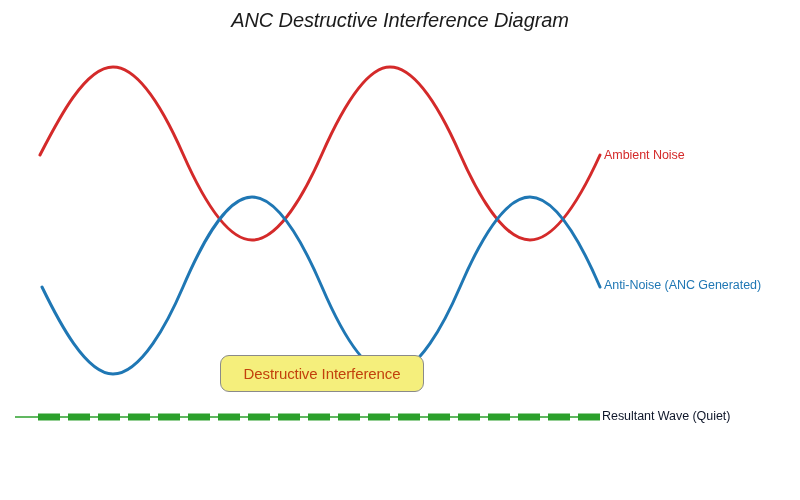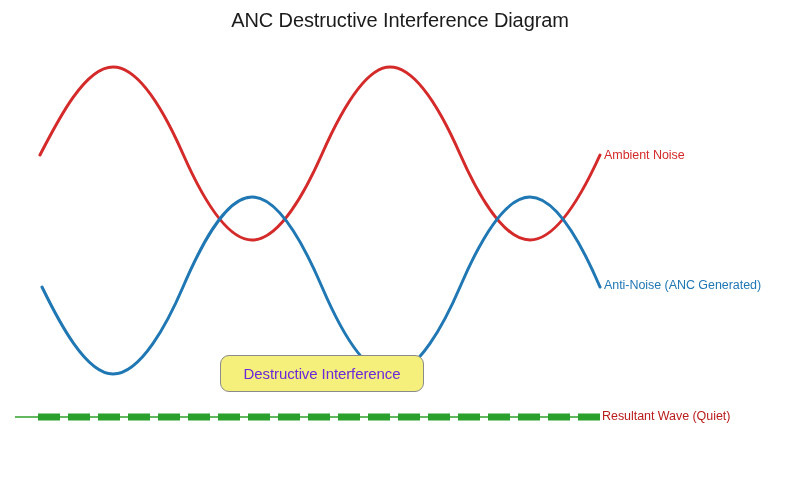--- a/index.html
+++ b/index.html
@@ -24,20 +24,21 @@
     position: absolute;
     left: 0;
     top: 9px;
     width: 800px;
     text-align: center;
     font-size: 20px;
     font-weight: 400;
     color: #1b1b1b;
     letter-spacing: -0.1px;
     white-space: nowrap;
+    font-style: italic;
   }
   #plot-svg {
     position: absolute;
     left: 0;
     top: 0;
     width: 800px;
     height: 500px;
   }
   .series-label {
     position: absolute;
@@ -64,21 +65,21 @@
     width: 204px;
     height: 37px;
     box-sizing: border-box;
     background: #f5ef7c;
     border: 1px solid #8a8a8a;
     border-radius: 9px;
     display: flex;
     align-items: center;
     justify-content: center;
     font-size: 15px;
-    color: #6d28d9;
+    color: #c2410c;
     letter-spacing: -0.1px;
     white-space: nowrap;
   }
   #figure-caption {
     position: absolute;
     left: 40px;
     top: 482px;
     width: 740px;
     font-size: 13.5px;
     color: #8b8b8b;
@@ -117,18 +118,18 @@
 
     <line x1="15" y1="417" x2="600" y2="417" stroke="#2ca02c" stroke-width="1.4"></line>
 
     <line x1="38" y1="417" x2="600" y2="417" stroke="#2ca02c" stroke-width="7" stroke-dasharray="22 8"></line>
   </svg>
 
   <div class="series-label" id="label-ambient-noise" style="color:#d42a2a;">Ambient Noise</div>
 
   <div class="series-label" id="label-anti-noise" style="color:#1f77b4;text-align:center;">Anti-Noise (ANC Generated)</div>
 
-  <div class="series-label" id="label-resultant" style="color:#b91c1c;">Resultant Wave (Quiet)</div>
+  <div class="series-label" id="label-resultant" style="color:#0f172a;">Resultant Wave (Quiet)</div>
 
   <div id="annotation-destructive-interference">Destructive Interference</div>
 
 
 </div>
 
 </body></html>

